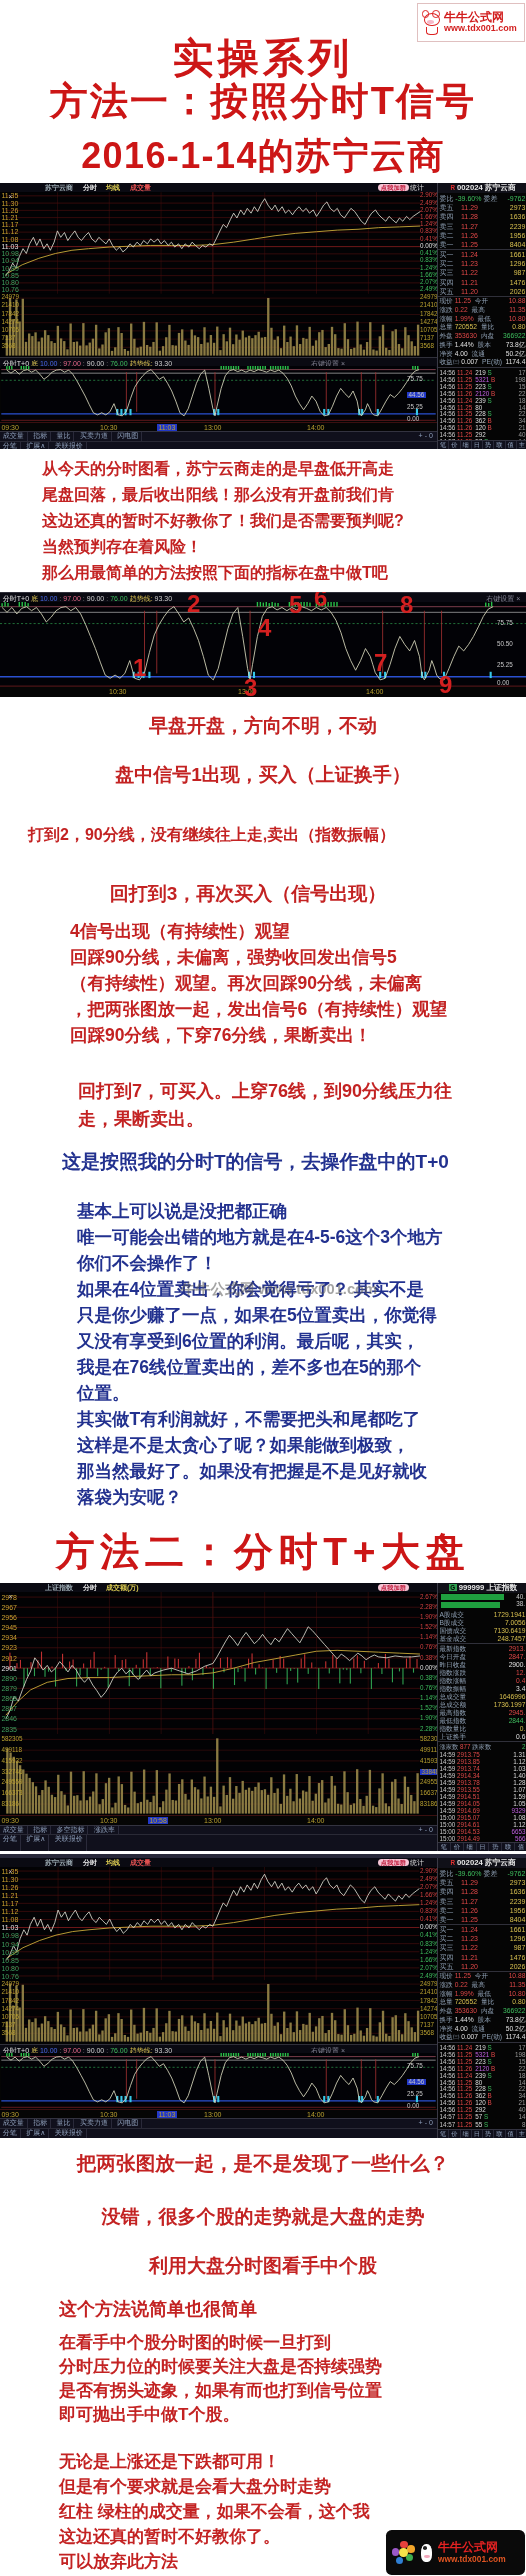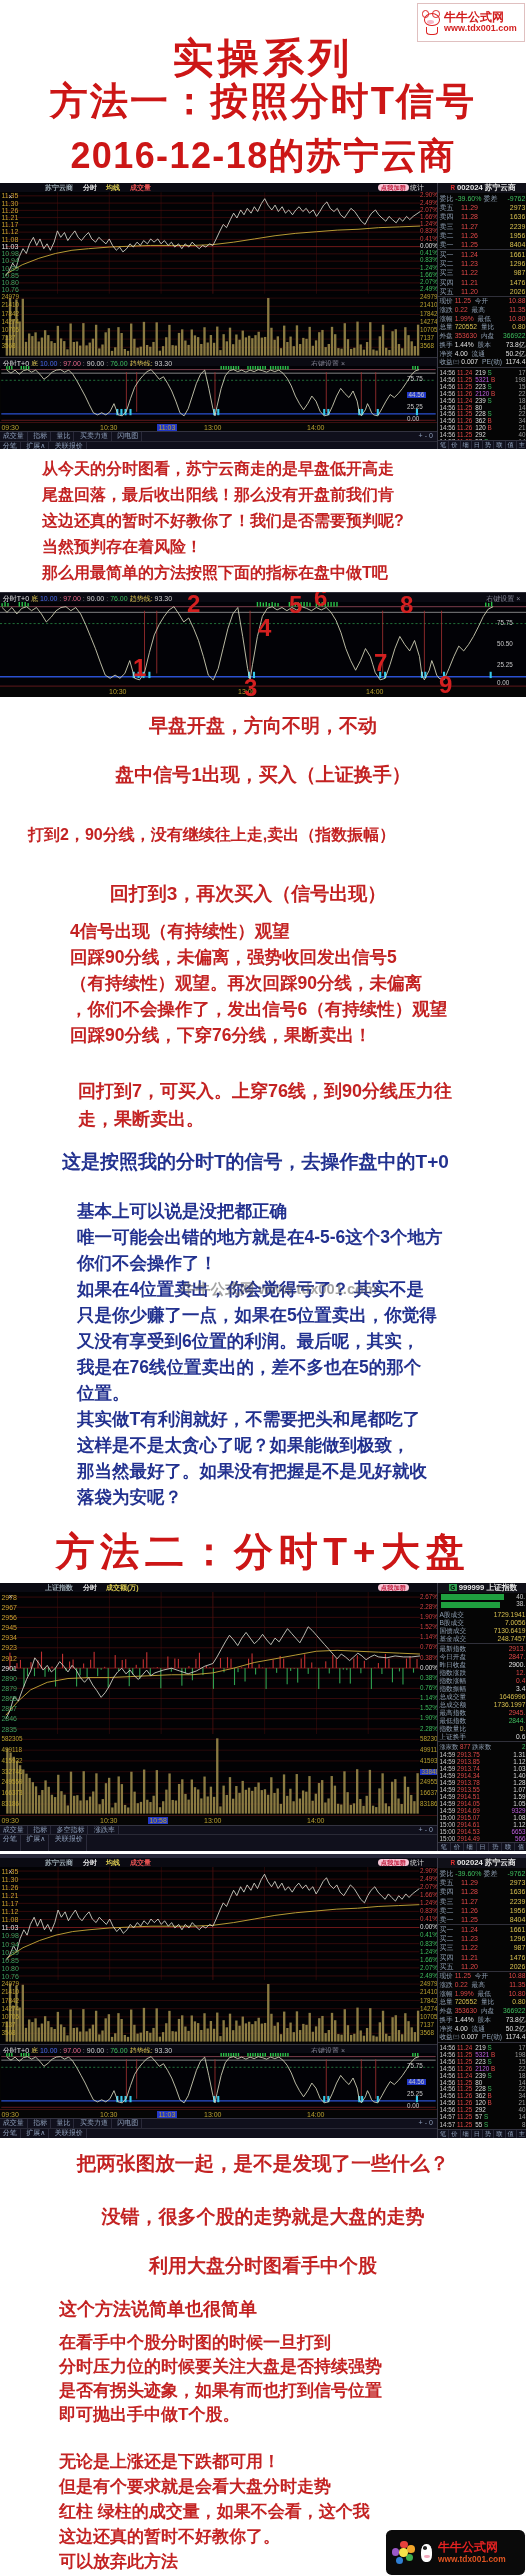--- a/index.html
+++ b/index.html
@@ -34,39 +34,39 @@
       <span style="position:absolute;left:4.2px;top:17px;width:9.8px;height:7px;border:1.4px solid #d22;border-top:none;border-radius:0 0 40% 40%;"></span>
     </span>
     <span style="display:flex;flex-direction:column;line-height:1.1;">
       <span style="color:#d21f1f;font-weight:bold;font-size:12px;">牛牛公式网</span>
       <span style="color:#d21f1f;font-weight:bold;font-size:9px;">www.tdx001.com</span>
     </span>
   </div>
 
   <div class="abs bigtitle" style="left:0;top:17px;width:526px;text-align:center;font-size:41px;margin-top:14px;">实操系列</div>
   <div class="abs bigtitle" style="left:0;top:76px;width:526px;text-align:center;font-size:38px;letter-spacing:2.1px;">方法一：按照分时T信号</div>
-  <div class="abs bigtitle" style="left:0;top:132px;width:526px;text-align:center;font-size:36px;letter-spacing:1.4px;">2016-12-18的苏宁云商</div>
+  <div class="abs bigtitle" style="left:0;top:132px;width:526px;text-align:center;font-size:36px;letter-spacing:1.4px;">2016-1-14的苏宁云商</div>
 
   <div class="abs" style="left:42px;top:456px;">
       <div class="redline" style="font-size:16px;line-height:26px;">从今天的分时图看，苏宁云商走的是早盘低开高走</div>
       <div class="redline" style="font-size:16px;line-height:26px;">尾盘回落，最后收出阳线！那么没有开盘前我们肯</div>
       <div class="redline" style="font-size:16px;line-height:26px;">这边还真的暂时不好教你了！我们是否需要预判呢?</div>
       <div class="redline" style="font-size:16px;line-height:26px;">当然预判存在着风险！</div>
       <div class="redline" style="font-size:16px;line-height:26px;">那么用最简单的方法按照下面的指标在盘中做T吧</div>
     </div>
 
   <div class="abs redline" style="left:0;top:713px;width:526px;text-align:center;font-size:19px;">早盘开盘，方向不明，不动</div>
   <div class="abs redline" style="left:0;top:762px;width:526px;text-align:center;font-size:19px;">盘中信号1出现，买入（上证换手）</div>
   <div class="abs redline" style="left:28px;top:825px;font-size:16px;">打到2，90分线，没有继续往上走,卖出（指数振幅）</div>
   <div class="abs redline" style="left:0;top:881px;width:496px;text-align:center;font-size:19px;">回打到3，再次买入（信号出现）</div>
   <div class="abs" style="left:70px;top:918px;">
       <div class="redline" style="font-size:17.5px;line-height:26px;">4信号出现（有持续性）观望</div>
       <div class="redline" style="font-size:17.5px;line-height:26px;">回踩90分线，未偏离，强势收回发出信号5</div>
       <div class="redline" style="font-size:17.5px;line-height:26px;">（有持续性）观望。再次回踩90分线，未偏离</div>
-      <div class="redline" style="font-size:17.5px;line-height:26px;">，你们不会操作了，发出信号6（有持续性）观望</div>
+      <div class="redline" style="font-size:17.5px;line-height:26px;">，把两张图放一起，发出信号6（有持续性）观望</div>
       <div class="redline" style="font-size:17.5px;line-height:26px;">回踩90分线，下穿76分线，果断卖出！</div>
     </div>
   <div class="abs" style="left:78px;top:1077px;">
       <div class="redline" style="font-size:18px;line-height:28px;">回打到7，可买入。上穿76线，到90分线压力往</div>
       <div class="redline" style="font-size:18px;line-height:28px;">走，果断卖出。</div>
     </div>
 
   <div class="abs blueline" style="left:62px;top:1149px;font-size:19px;">这是按照我的分时T的信号，去操作盘中的T+0</div>
   <div class="abs" style="left:77px;top:1198px;">
       <div class="blueline" style="font-size:17.5px;line-height:26px;">基本上可以说是没把都正确</div>

